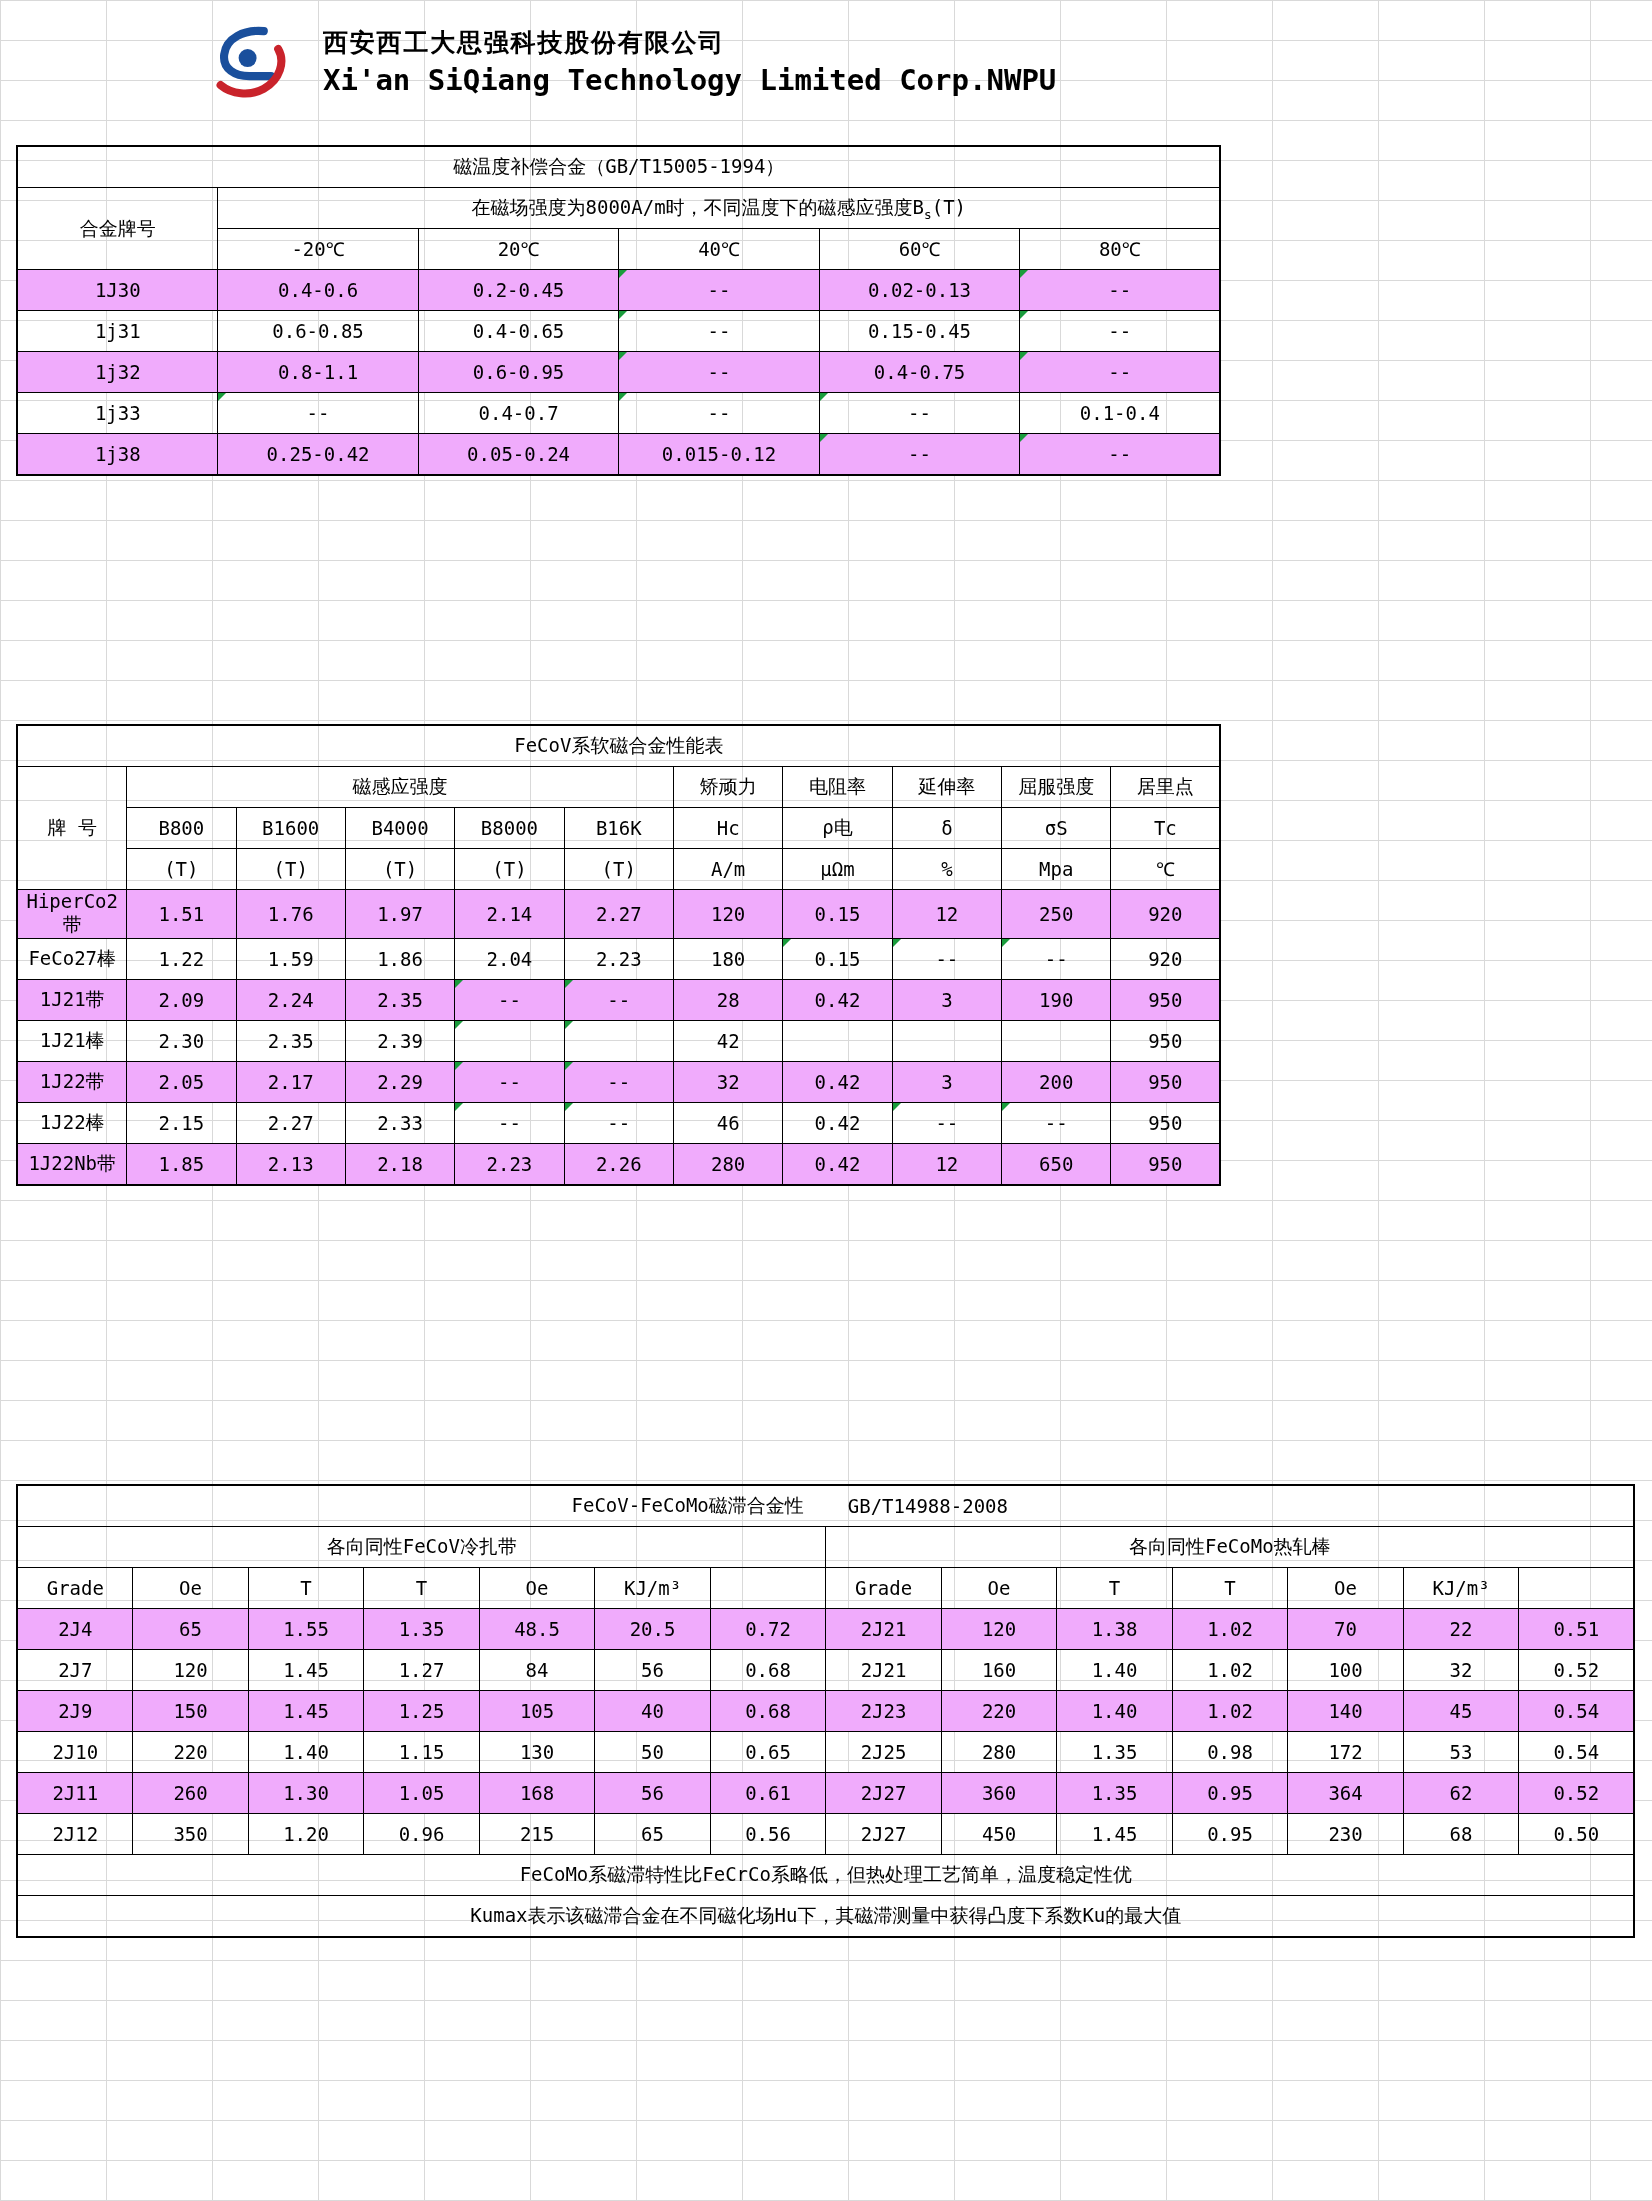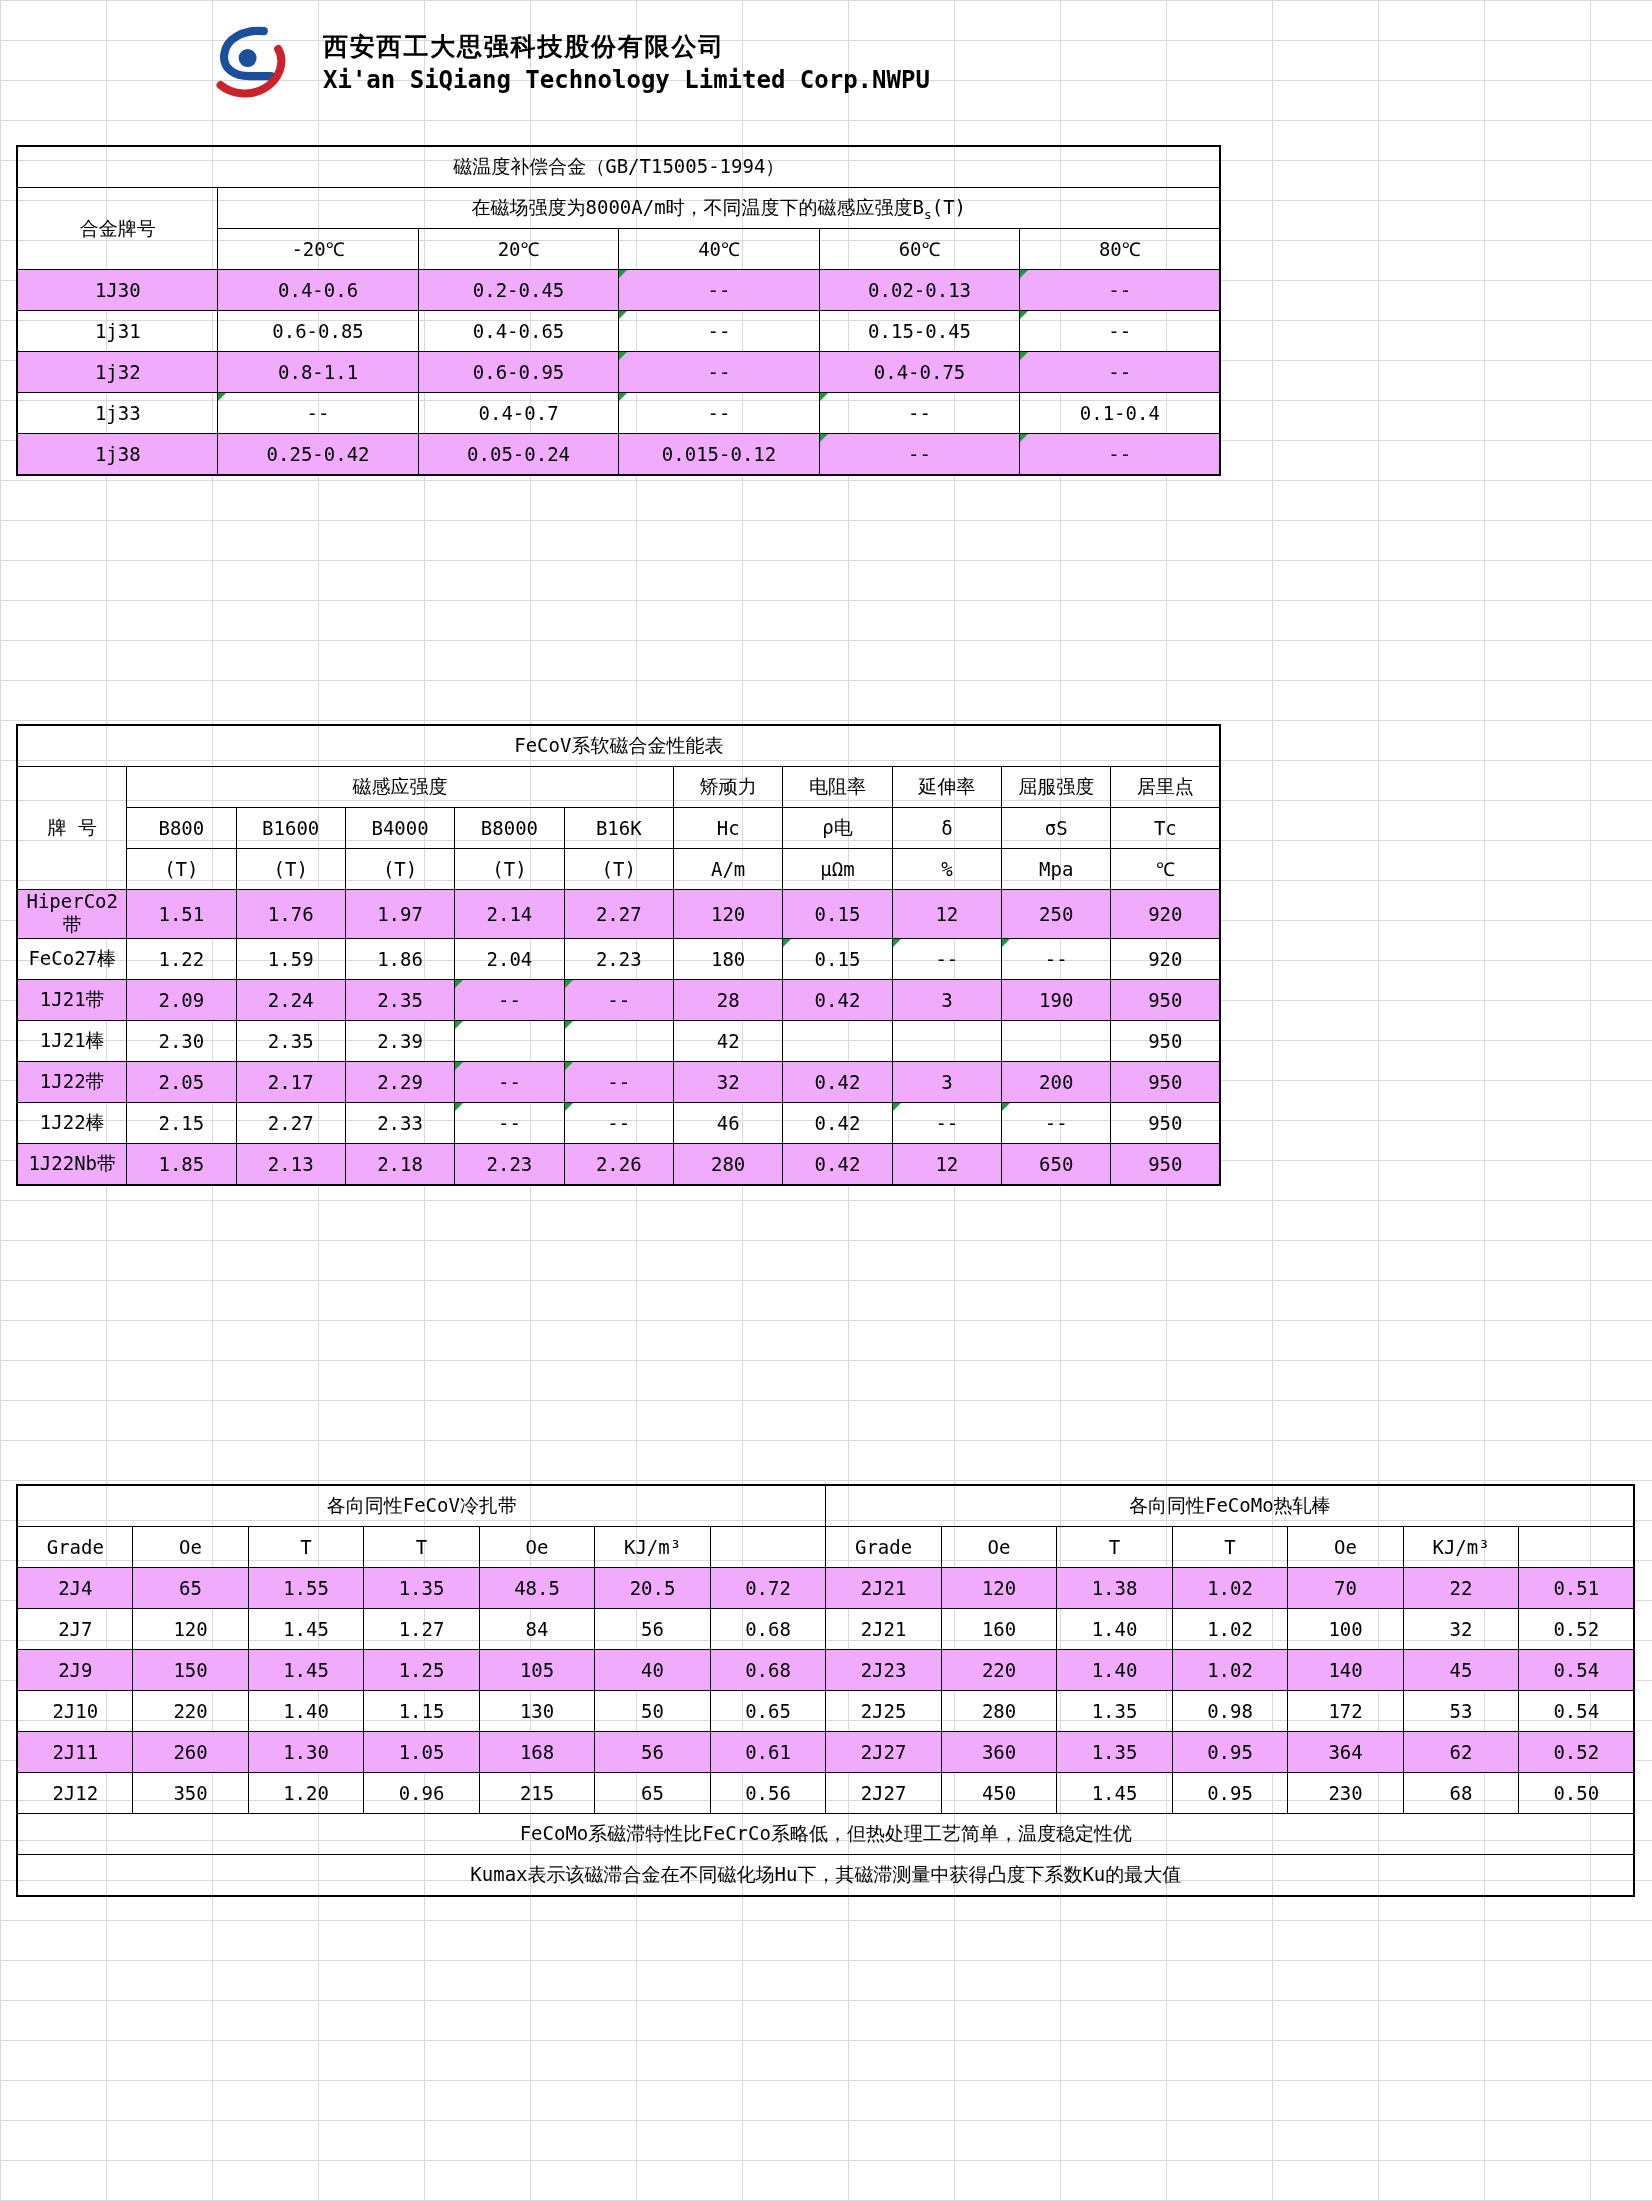--- a/index.html
+++ b/index.html
@@ -50,21 +50,21 @@
     justify-content: center;
   }
   .cn-name {
     font-size: 25px;
     font-weight: bold;
     letter-spacing: 1.8px;
     line-height: 1.35;
   }
   .en-name {
     font-family: "DejaVu Sans Mono", monospace;
-    font-size: 24px;
+    font-size: 29px;
     font-weight: bold;
     letter-spacing: 0px;
     line-height: 1.4;
   }
   
   table {
     border-collapse: collapse;
     table-layout: fixed;
   }
   table.bordered td, table.bordered th {
@@ -342,20 +342,24 @@
         <td>950</td>
       </tr>
     </tbody>
       </table>
 
   </div>
 
   <div class="sec3">
     <table class="bordered t3 outer-box">
       <tbody>
+          <tr class="title-row">
+        <td colspan="7" style="text-align:right;padding-right:22px" class="cjk">FeCoV-FeCoMo磁滞合金性</td>
+        <td colspan="7" style="text-align:left;padding-left:22px">GB/T14988-2008</td>
+      </tr>
       <tr>
         <td colspan="7" class="cjk">各向同性FeCoV冷扎带</td>
         <td colspan="7" class="cjk">各向同性FeCoMo热轧棒</td>
       </tr>
       <tr>
         <td>Grade</td>
         <td>Oe</td>
         <td>T</td>
         <td>T</td>
         <td>Oe</td>

